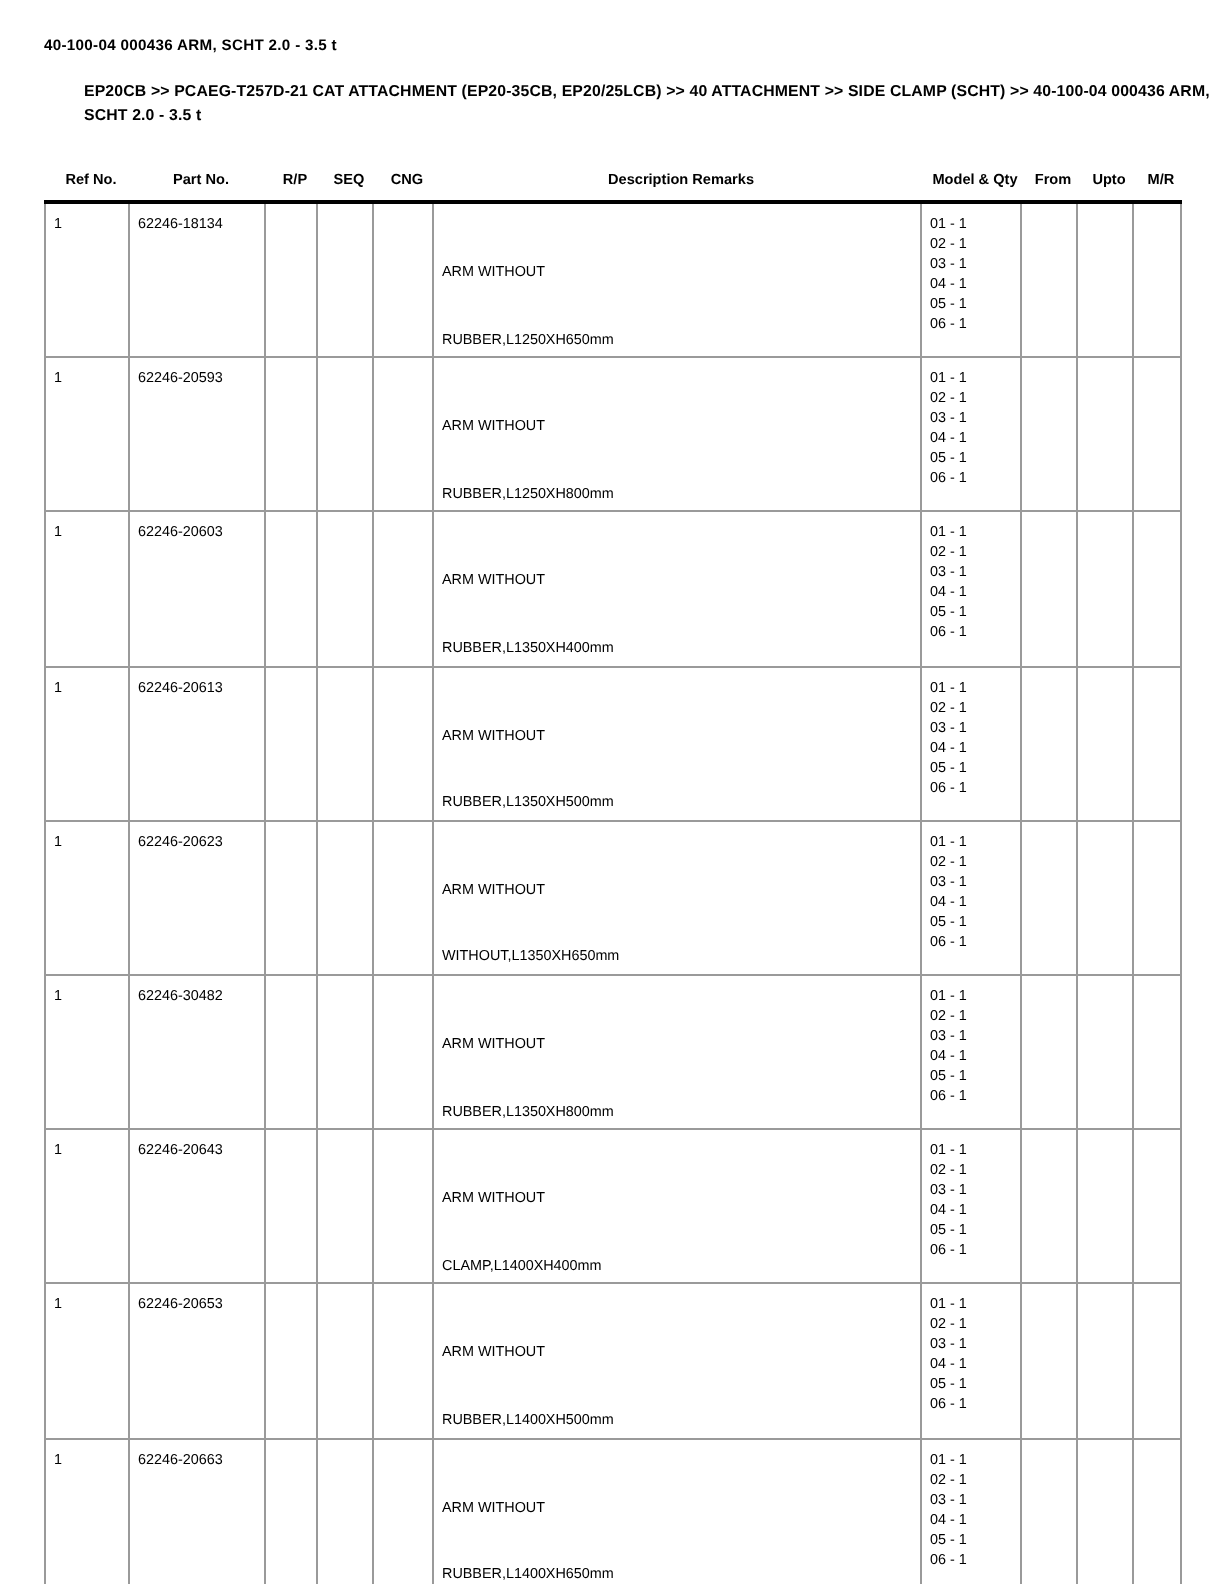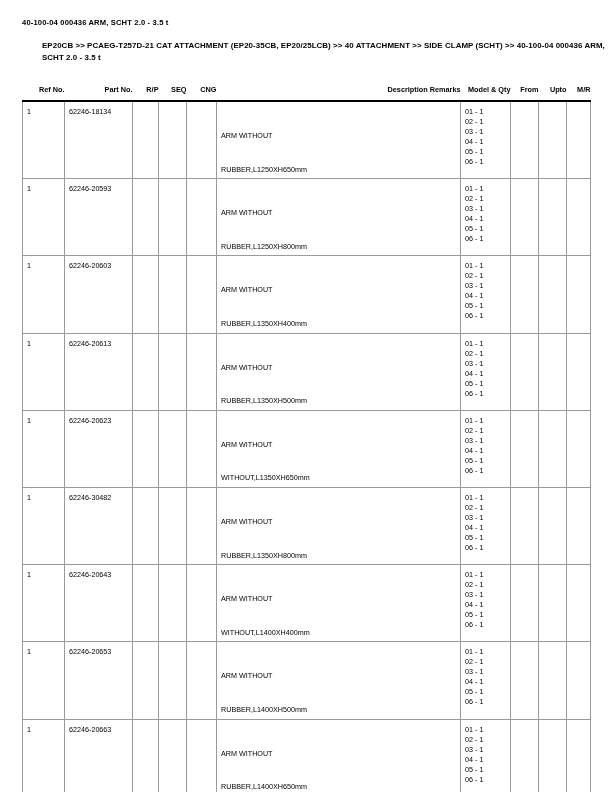--- a/index.html
+++ b/index.html
@@ -46,21 +46,21 @@
     left: 22px;
     top: 85px;
     width: 568px;
     border-collapse: collapse;
     table-layout: fixed;
     font-size: 7.2px;
   }
   .parts-table th {
     font-size: 7.3px;
     font-weight: bold;
-    text-align: right;
+    text-align: center;
     padding: 0 0 6px 4px;
     vertical-align: bottom;
     border: none;
     white-space: nowrap;
   }
   .parts-table thead tr {
     border-bottom: 2px solid #000000;
   }
   .parts-table thead th {
     border-bottom: 2px solid #000000;
@@ -374,21 +374,21 @@
             <span class="cell-text"></span>
           </td>
           <td>
             <span class="cell-text"></span>
           </td>
           <td>
             <span class="cell-text"></span>
           </td>
           <td>
             <span class="desc-line">ARM WITHOUT</span>
-            <span class="desc-line">WITHOUT,L1400XH400mm</span>
+            <span class="desc-line">CLAMP,L1400XH400mm</span>
           </td>
           <td>
             <span class="model-line">01 - 1</span>
             <span class="model-line">02 - 1</span>
             <span class="model-line">03 - 1</span>
             <span class="model-line">04 - 1</span>
             <span class="model-line">05 - 1</span>
             <span class="model-line">06 - 1</span>
           </td>
           <td>

